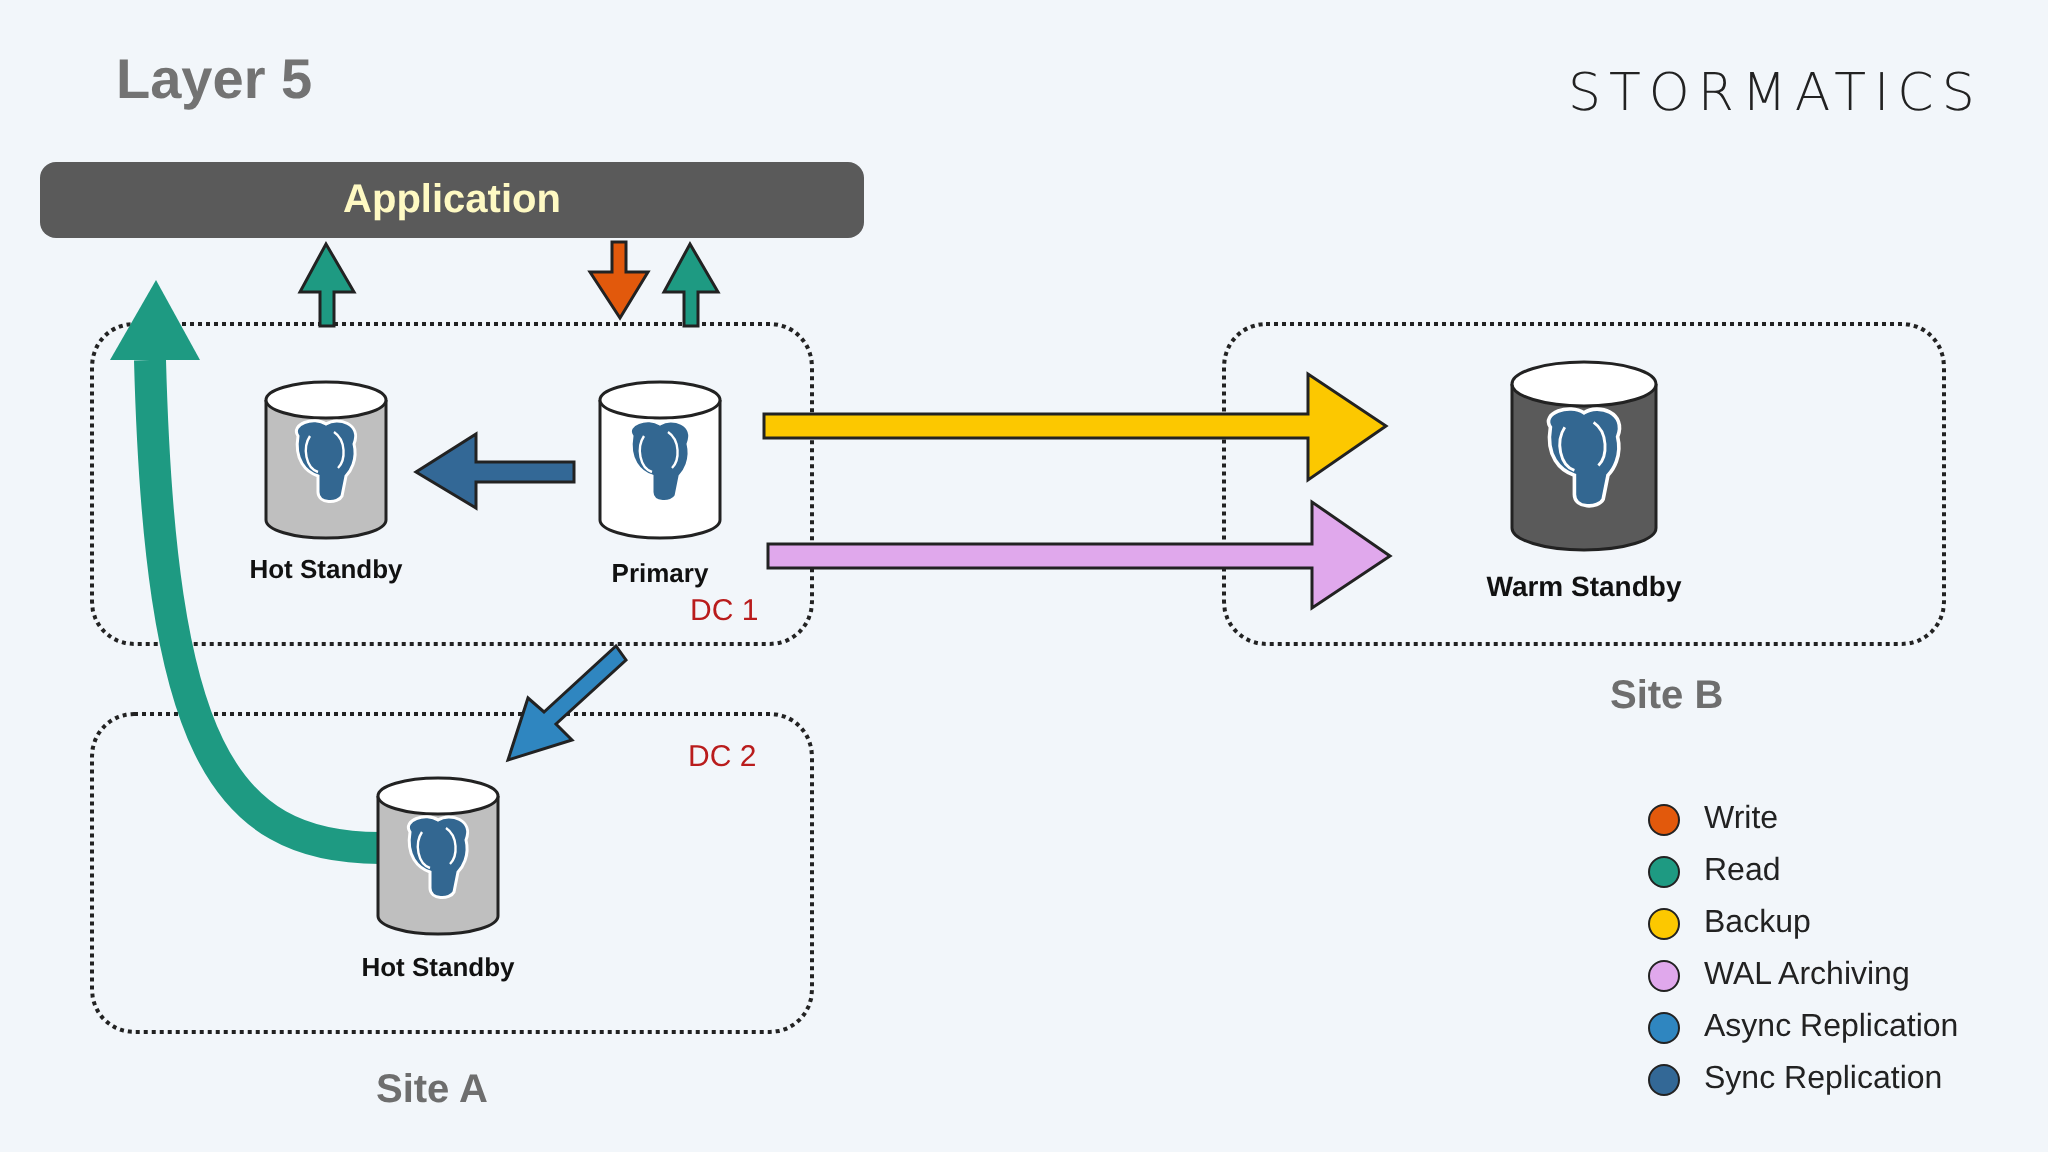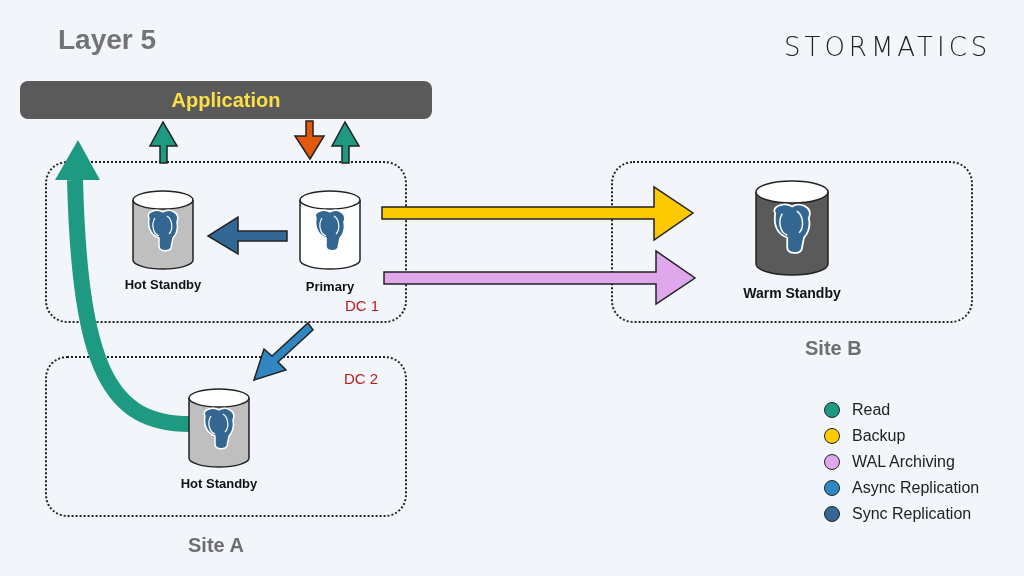--- a/index.html
+++ b/index.html
@@ -2,21 +2,21 @@
 <html><head>
 <meta charset="utf-8">
 <style>
   html, body { margin:0; padding:0; }
   body { width:1024px; height:576px; background:#f2f6fa; position:relative; overflow:hidden;
          font-family:"Liberation Sans", sans-serif; }
   .abs { position:absolute; }
   #layer-title { left:58px; top:24px; font-size:28px; font-weight:bold; color:#737373; }
   #logo { left:784px; top:32px; font-size:26px; letter-spacing:4px; color:#222; font-family:"DejaVu Sans", sans-serif; font-weight:300; }
   #app-bar { left:20px; top:81px; width:412px; height:38px; background:#5a5a5a; border-radius:8px;
-             color:#fde047; font-weight:bold; font-size:20px; text-align:center; line-height:38px; }
+             color:#fef9c3; font-weight:bold; font-size:20px; text-align:center; line-height:38px; }
   .box { border:2.5px dotted #222; border-radius:22px; }
   .dc-label { font-size:15px; font-weight:normal; color:#b91c1c;text-align:right; }
   .site-label { font-size:20px; font-weight:bold; color:#6e6e6e; }
   .node-label { font-size:13px; font-weight:bold; color:#111; text-align:center; width:120px; }
   .legend-item { display:flex; align-items:center; height:26px; font-size:16px; color:#222; }
   .dot { width:14px; height:14px; border-radius:50%; border:1.5px solid #222; margin-right:12px; }
   svg { position:absolute; left:0; top:0; }
 </style>
 </head>
 <body>
@@ -83,20 +83,24 @@
   </g>
 </svg>
 
 <div class="abs node-label" style="left:103px;top:277px;">Hot Standby</div>
 <div class="abs node-label" style="left:270px;top:279px;">Primary</div>
 <div class="abs node-label" style="left:159px;top:476px;">Hot Standby</div>
 <div class="abs node-label" style="left:722px;top:285px;font-size:14px;width:140px;">Warm Standby</div>
 
 <div class="abs" style="left:824px;top:397px;">
   <div class="legend-item">
+      <span class="dot" style="background:#e2590c"></span>
+      <span>Write</span>
+    </div>
+  <div class="legend-item">
       <span class="dot" style="background:#1e9a82"></span>
       <span>Read</span>
     </div>
   <div class="legend-item">
       <span class="dot" style="background:#fcc800"></span>
       <span>Backup</span>
     </div>
   <div class="legend-item">
       <span class="dot" style="background:#e0a8ec"></span>
       <span>WAL Archiving</span>

